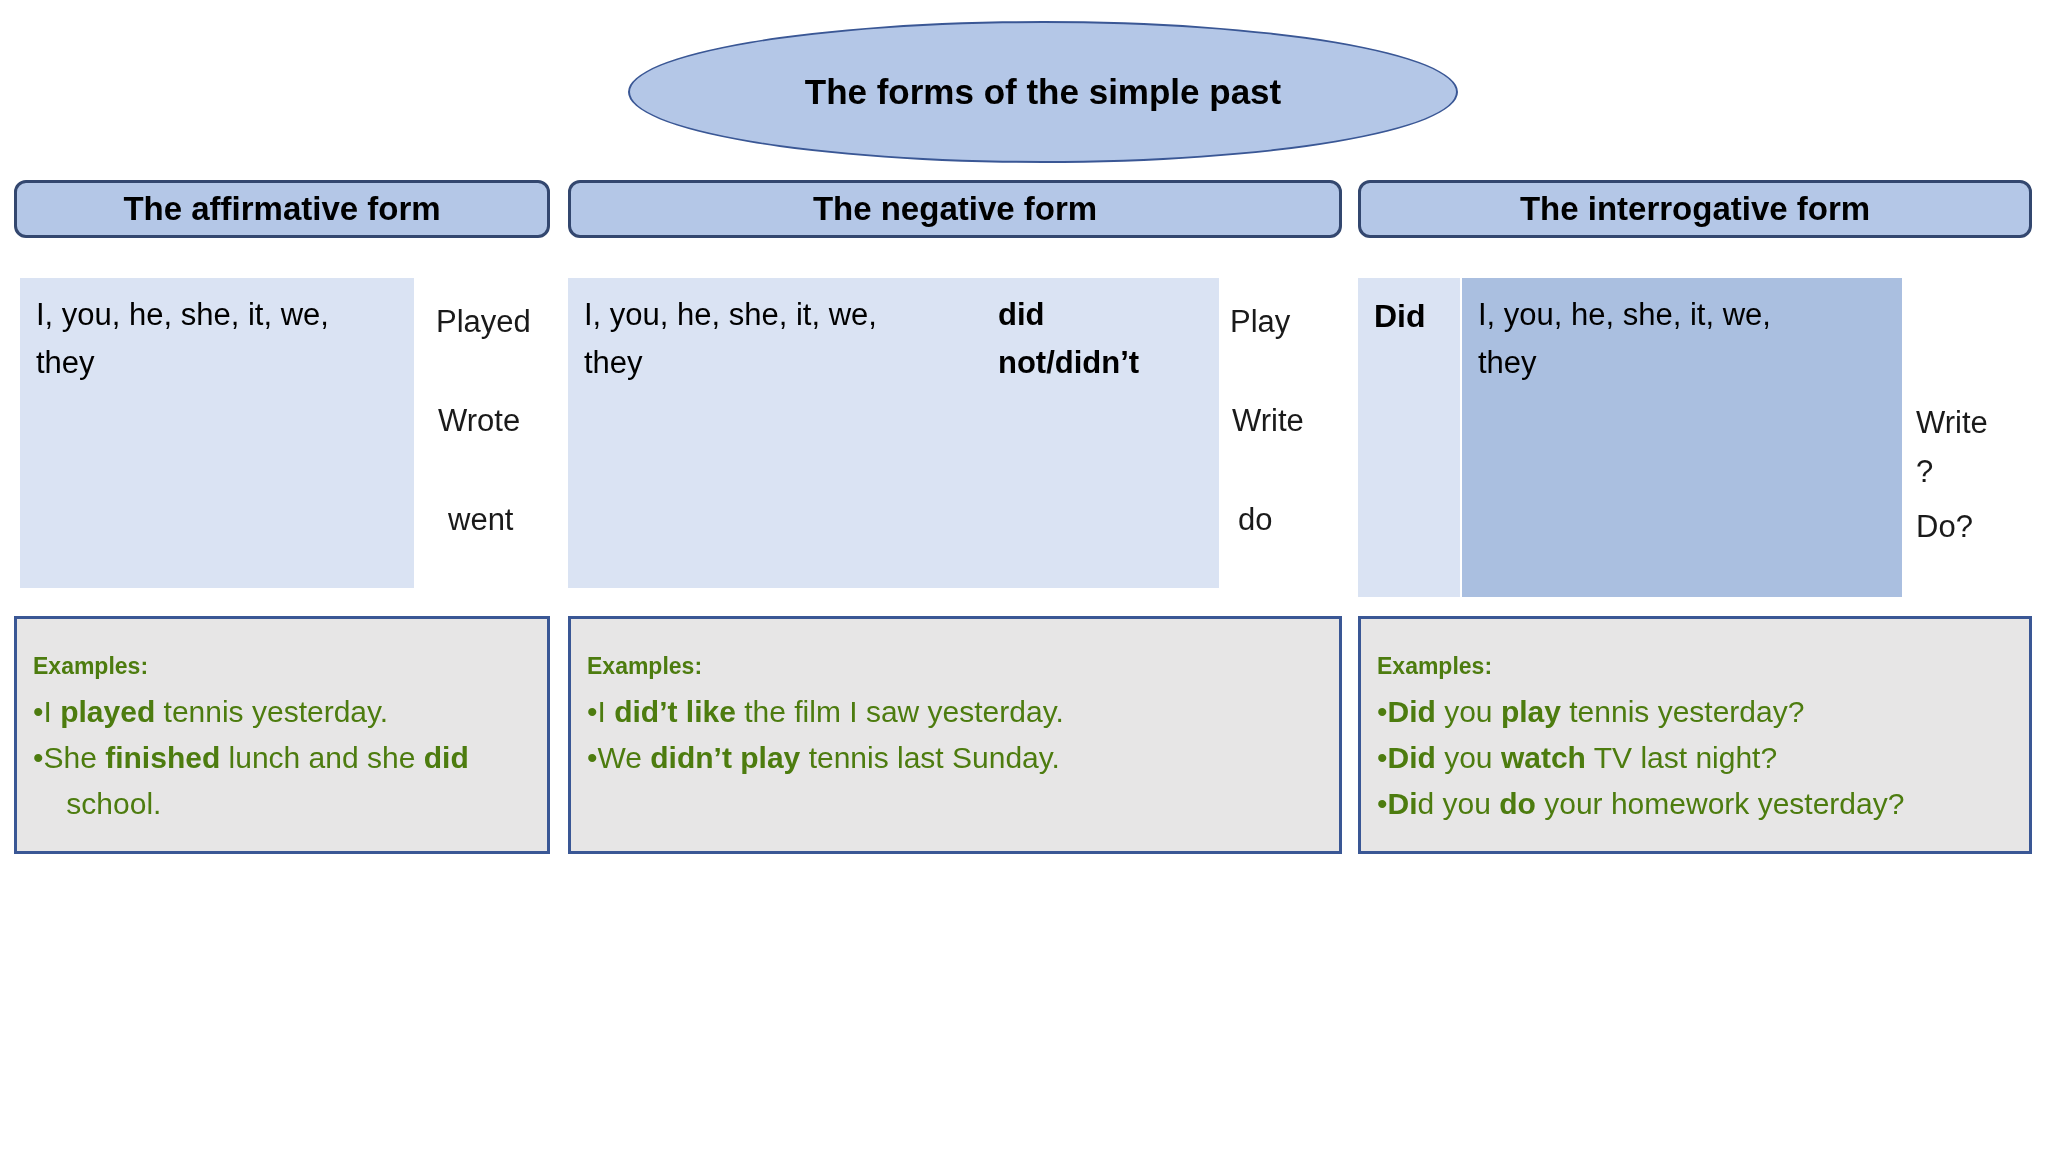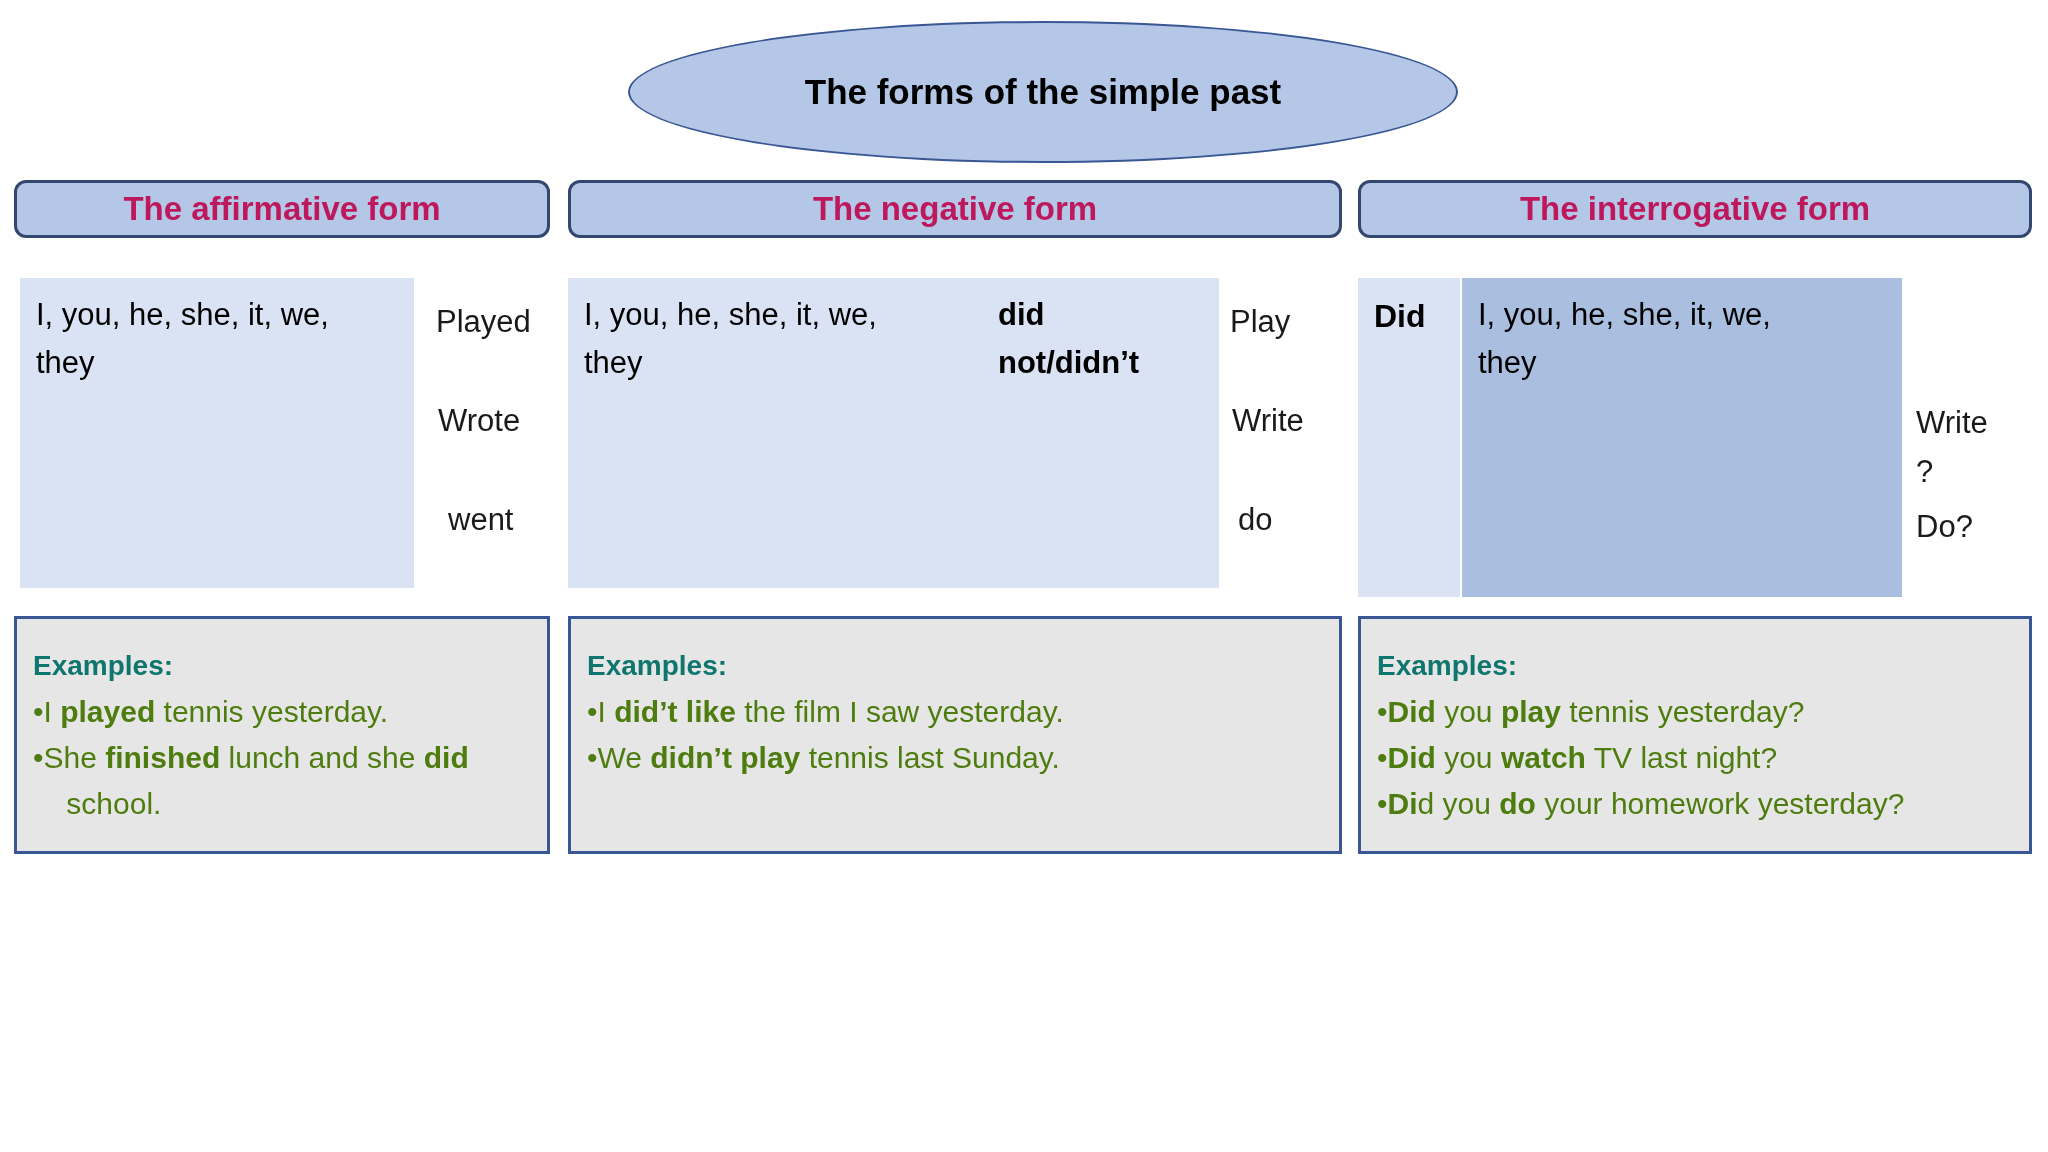--- a/index.html
+++ b/index.html
@@ -13,21 +13,21 @@
     background:#b4c7e7;border:2px solid #3a5795;border-radius:50%;
     display:flex;align-items:center;justify-content:center;box-sizing:border-box;
   }
   .ellipse-text{font-size:35px;font-weight:bold;color:#000;}
   
   .hdr{
     position:absolute;top:180px;height:58px;background:#b4c7e7;
     border:3px solid #33476f;border-radius:12px;box-sizing:border-box;
     display:flex;align-items:center;justify-content:center;
   }
-  .hdr-text{color:#be185d;font-weight:bold;font-size:33px;}
+  .hdr-text{color:#000000;font-weight:bold;font-size:33px;}
   .hdr1{left:14px;width:536px}
   .hdr2{left:568px;width:774px}
   .hdr3{left:1358px;width:674px}
   
   .fillbox{position:absolute;box-sizing:border-box;}
   .subject-text{
     font-size:31px;line-height:48px;white-space:pre-wrap;color:#000000;
     padding:13px 10px 0 16px;
   }
   .sub1{left:20px;top:278px;width:394px;height:310px;background:#dae3f3;}
@@ -50,21 +50,21 @@
   .v3a{left:1916px;top:398px}
   .v3b{left:1916px;top:502px}
   
   .ex{
     position:absolute;top:616px;height:238px;background:#e7e6e6;
     border:3px solid #3a5795;box-sizing:border-box;padding:24px 6px 0 16px;
   }
   .ex1{left:14px;width:536px}
   .ex2{left:568px;width:774px}
   .ex3{left:1358px;width:674px}
-  .ex-label{color:#0f766e;font-weight:bold;font-size:28px;line-height:46px;}
+  .ex-label{color:#4d7c0f;font-weight:bold;font-size:23px;line-height:46px;}
   .ex-line{font-size:30px;line-height:46px;white-space:pre-wrap;color:#4d7c0f;}
   .ex-line .bold{font-weight:bold;}
 </style>
 </head>
 <body>
 
 <div class="slide">
 
   <div class="ellipse">
     <span class="ellipse-text">The forms of the simple past</span>

